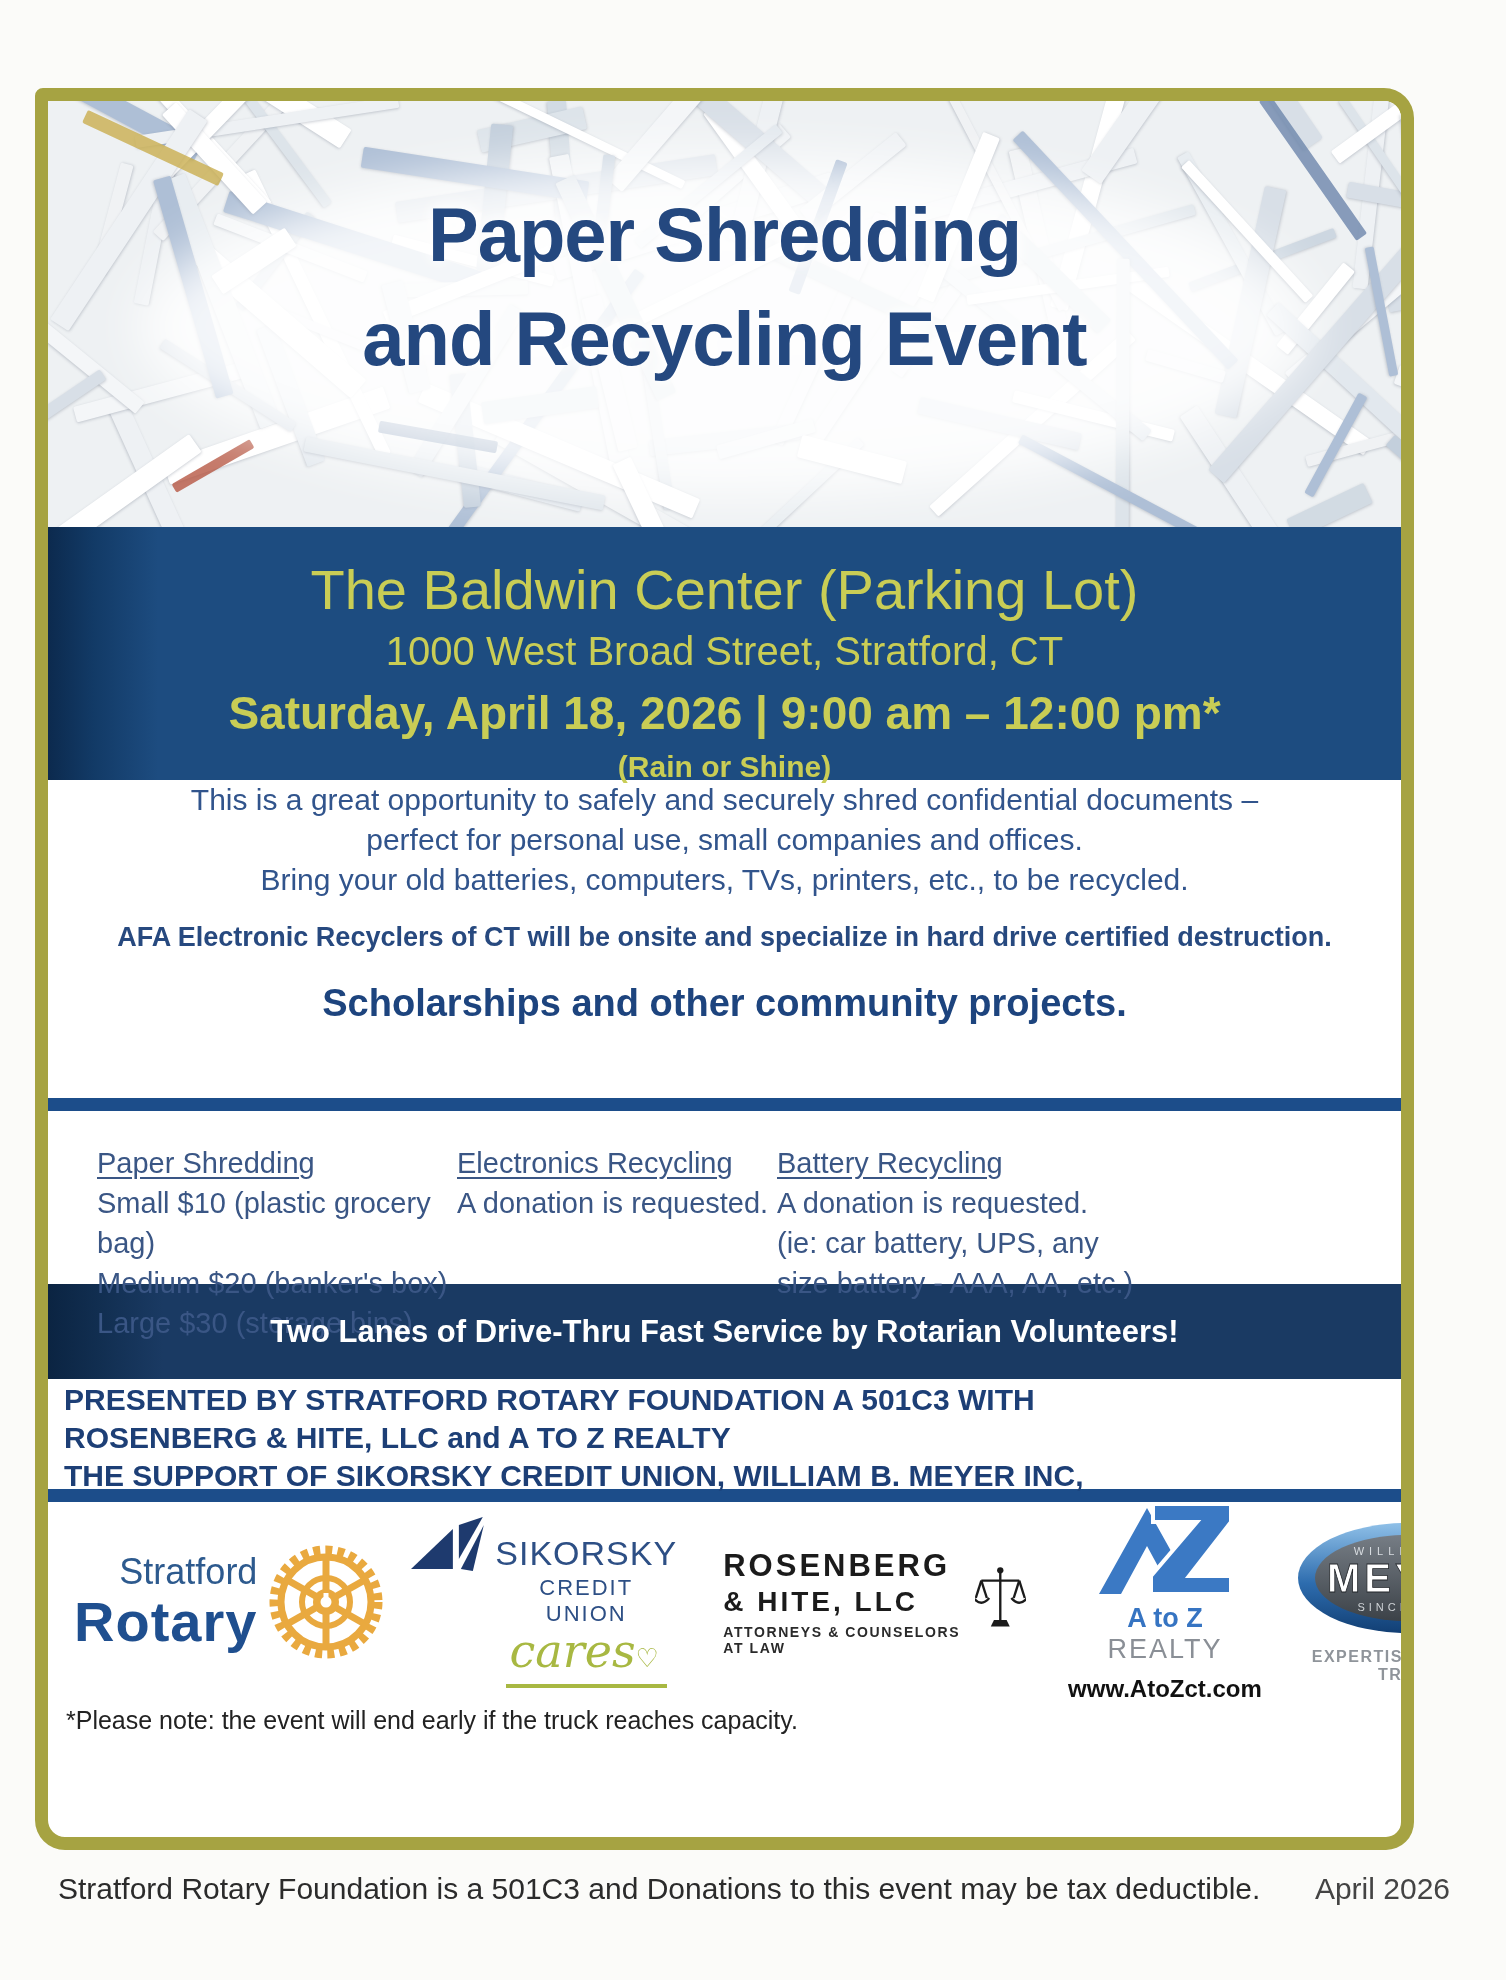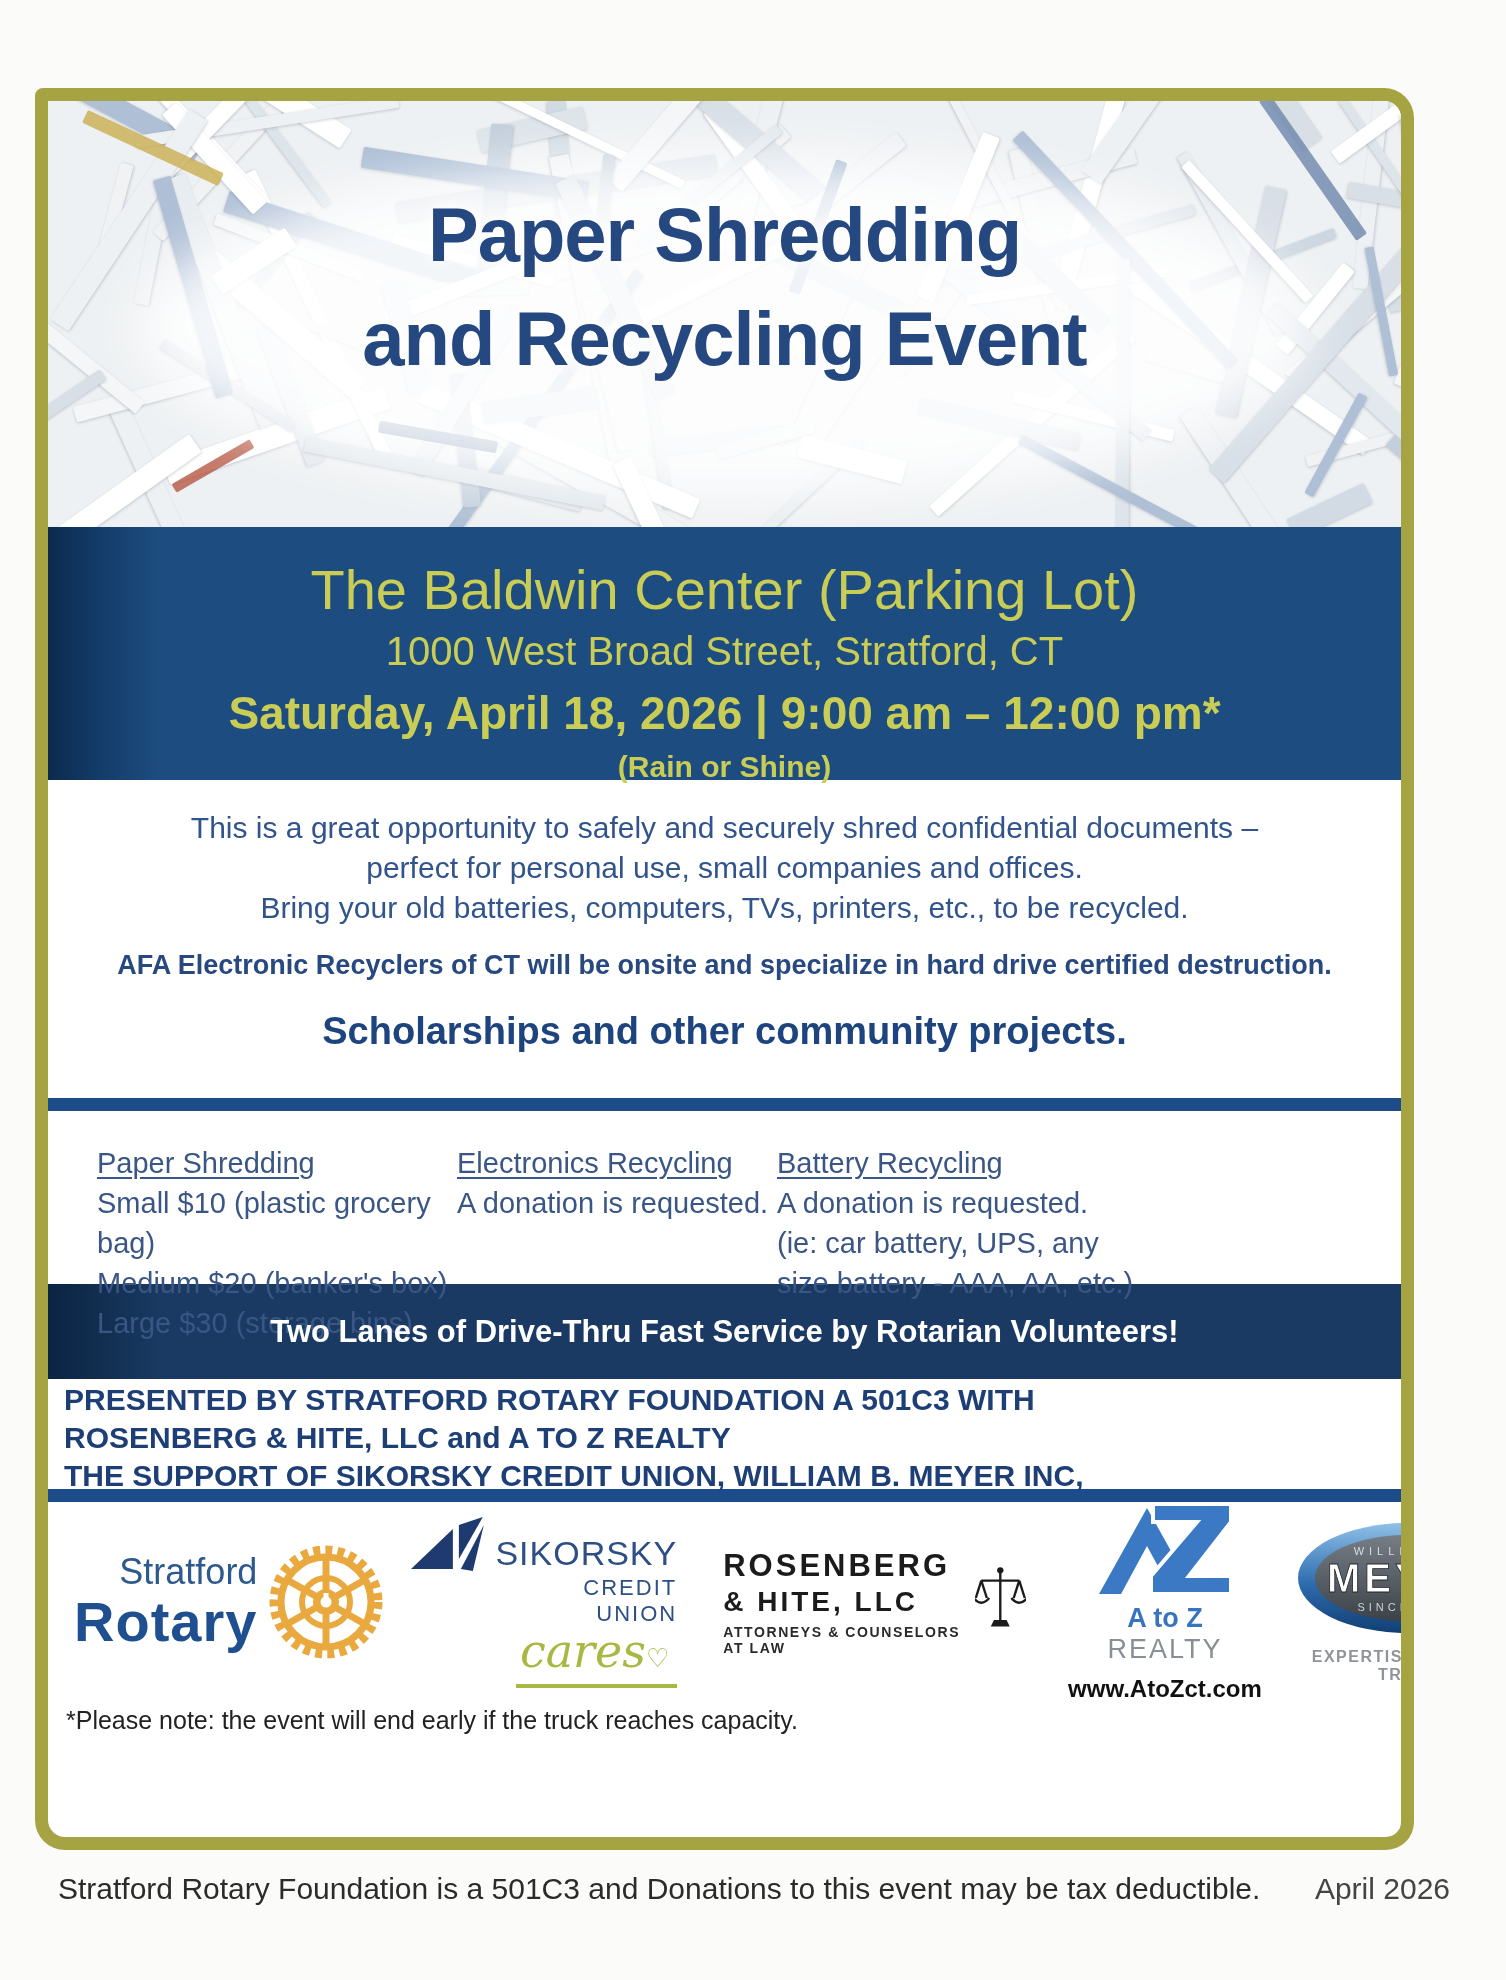--- a/index.html
+++ b/index.html
@@ -32,21 +32,21 @@
   .banner{
     height:253px;box-sizing:border-box;padding-top:30px;text-align:center;
     background:linear-gradient(90deg,#0c2a4e 0px,#123a66 45px,#1d4c80 110px,#1d4c80 100%);
     color:#c9cd55;
   }
   .banner .venue{font-size:56px;font-weight:normal;letter-spacing:0px;}
   .banner .address{font-size:40px;margin-top:7px;}
   .banner .datetime{font-size:46px;font-weight:bold;margin-top:12px;}
   .banner .rain{font-size:30px;font-weight:bold;margin-top:10px;}
   
-  .intro{height:318px;box-sizing:border-box;padding-top:28px;text-align:center;color:#31548c;}
+  .intro{height:318px;box-sizing:border-box;text-align:center;color:#31548c;}
   .intro .p1{font-size:30px;line-height:40px;}
   .intro .afa{font-size:27px;font-weight:bold;margin-top:22px;color:#27497f;}
   .intro .proceeds{font-size:38px;line-height:48px;font-weight:bold;margin-top:26px;color:#1d447e;}
   
   .divider{height:13px;background:#1c4d8a;}
   
   .pricing{height:173px;box-sizing:border-box;display:flex;padding:32px 0 0 49px;color:#3a5685;font-size:29px;line-height:40px;}
   .pcol{box-sizing:border-box;}
   .pcol.c1{width:360px;}
   .pcol.c2{width:320px;}
@@ -64,21 +64,21 @@
   .learnmore{width:300px;text-align:center;font-size:24px;line-height:30px;color:#3a5685;}
   
   .presented{height:110px;box-sizing:border-box;padding:2px 0 0 16px;color:#1d3f76;font-weight:bold;font-size:30px;line-height:38px;}
   
   .sponsors{height:200px;box-sizing:border-box;display:flex;align-items:center;padding:0 14px 0 26px;}
   .sp{display:flex;align-items:center;}
   .rotary-text{text-align:right;margin-right:10px;}
   .rotary-text .l1{font-size:36px;color:#2d5a8e;}
   .rotary-text .l2{font-size:56px;font-weight:bold;color:#1f4f8f;letter-spacing:1px;margin-top:-4px;}
   .sikorsky{margin-left:26px;display:flex;align-items:flex-start;}
-  .sik-text{margin-left:10px;text-align:right;margin-top:17px;}
+  .sik-text{margin-left:10px;text-align:center;margin-top:17px;}
   .sik-name{font-size:34px;color:#2d4f85;letter-spacing:1px;}
   .sik-sub{font-size:22px;color:#2d4f85;letter-spacing:2px;margin-top:2px;}
   .sik-cares{font-family:"DejaVu Serif",serif;font-style:italic;font-size:46px;color:#a8b842;line-height:44px;border-bottom:4px solid #a8b842;display:inline-block;padding:0 8px 4px 4px;margin-top:2px;}
   .rosenberg{margin-left:46px;display:flex;align-items:center;}
   .ros-text{color:#1b1b1b;}
   .ros-l1{font-size:31px;font-weight:bold;letter-spacing:3px;}
   .ros-l2{font-size:28px;font-weight:bold;letter-spacing:3px;margin-top:2px;}
   .ros-tag{font-size:14px;font-weight:bold;letter-spacing:1.6px;margin-top:6px;color:#2a2a2a;}
   .scales{margin-left:12px;margin-top:-8px;}
   .atoz{margin-left:42px;text-align:center;}

